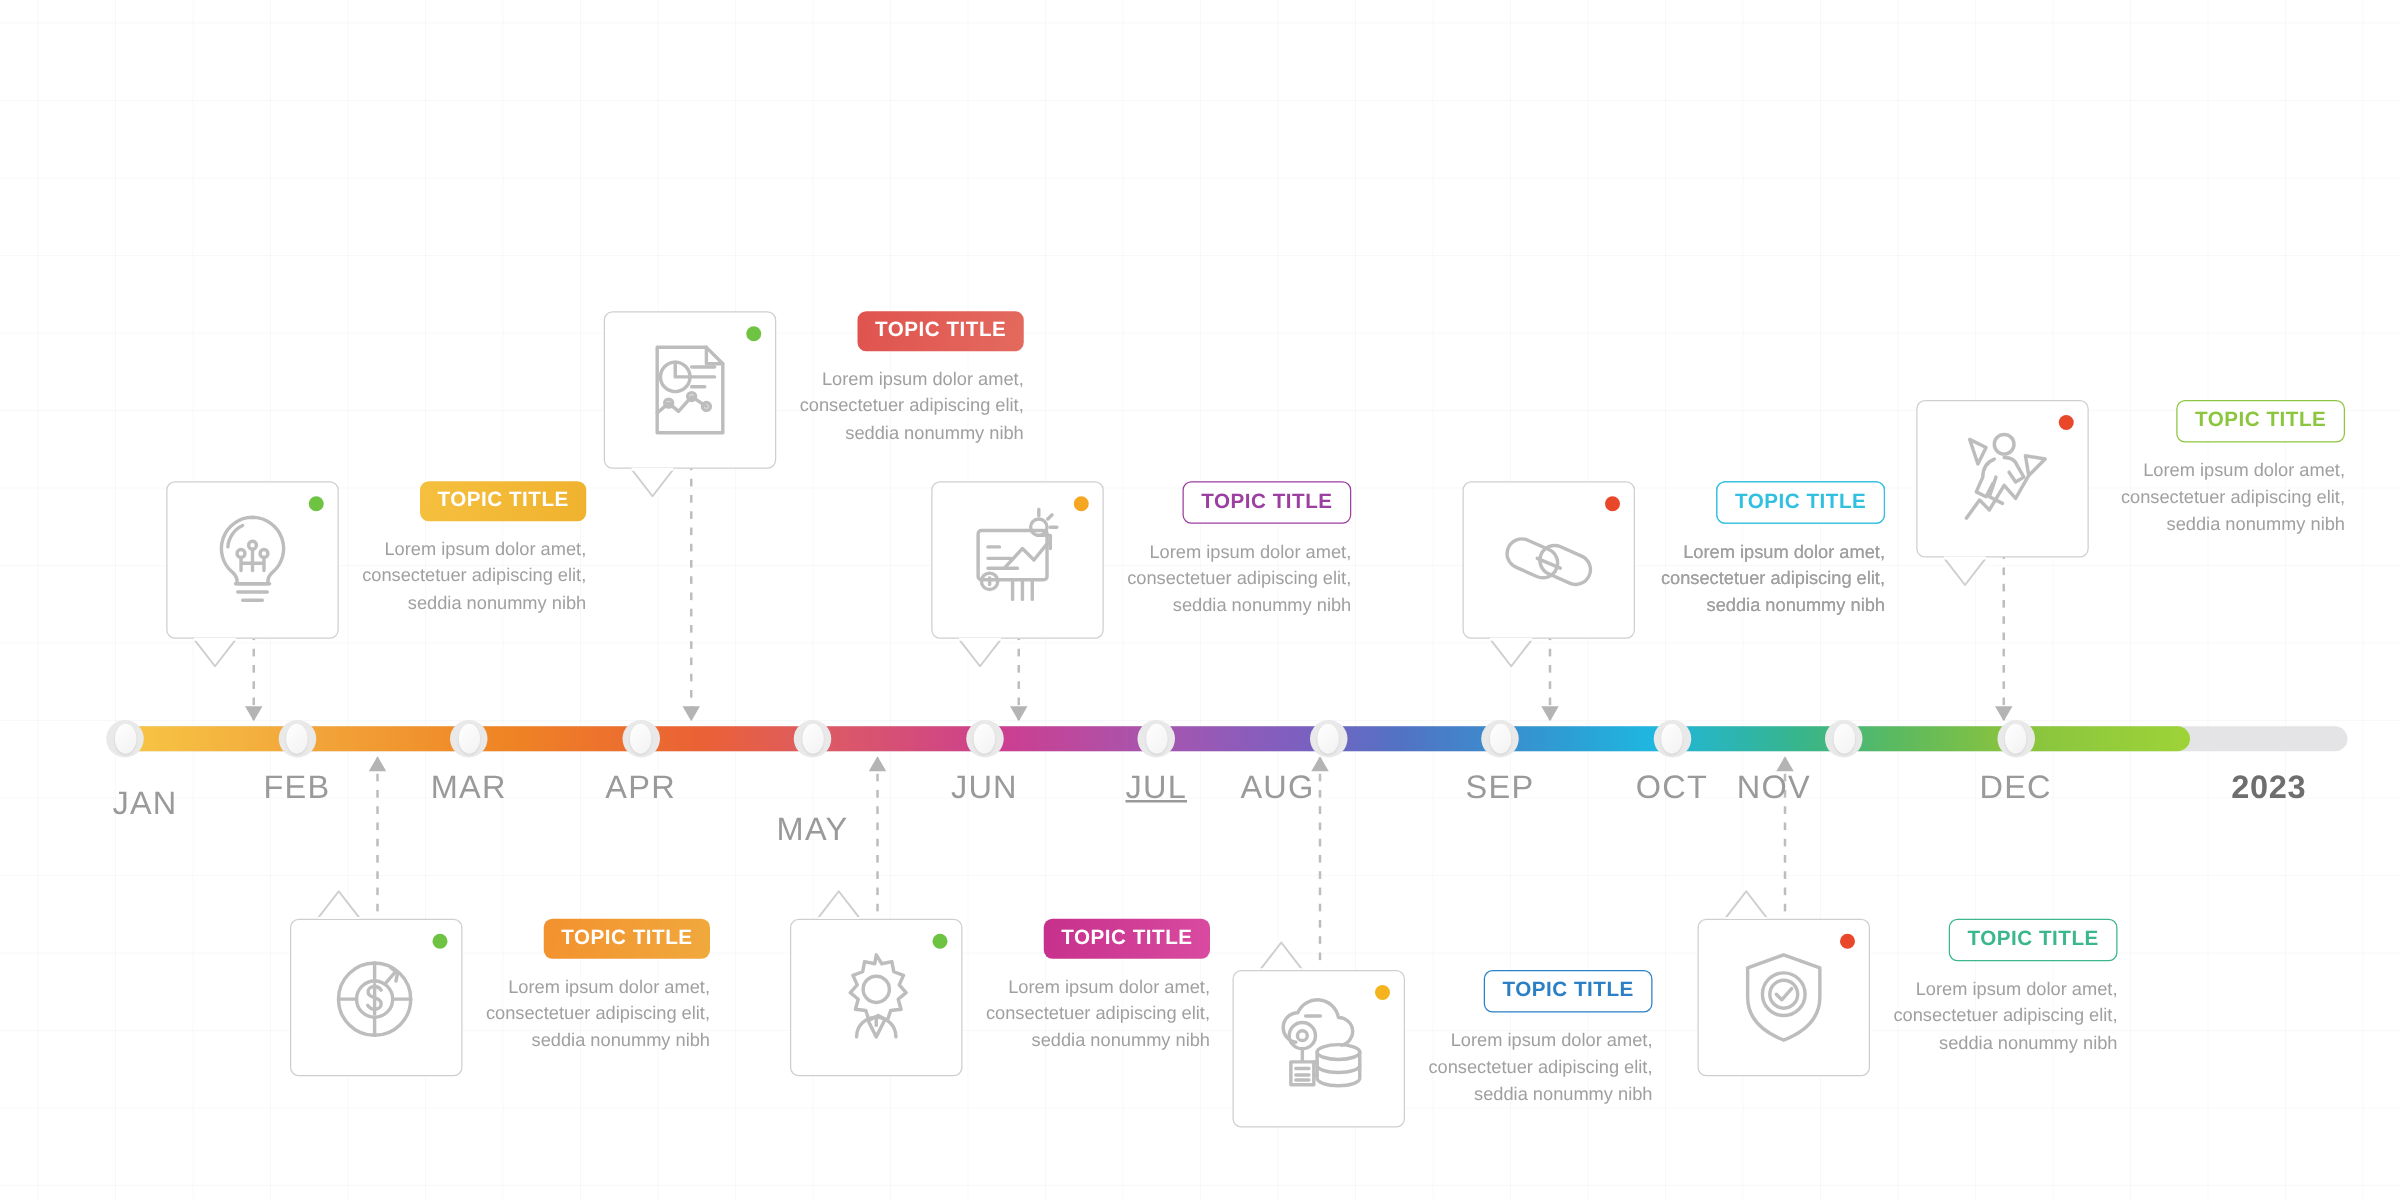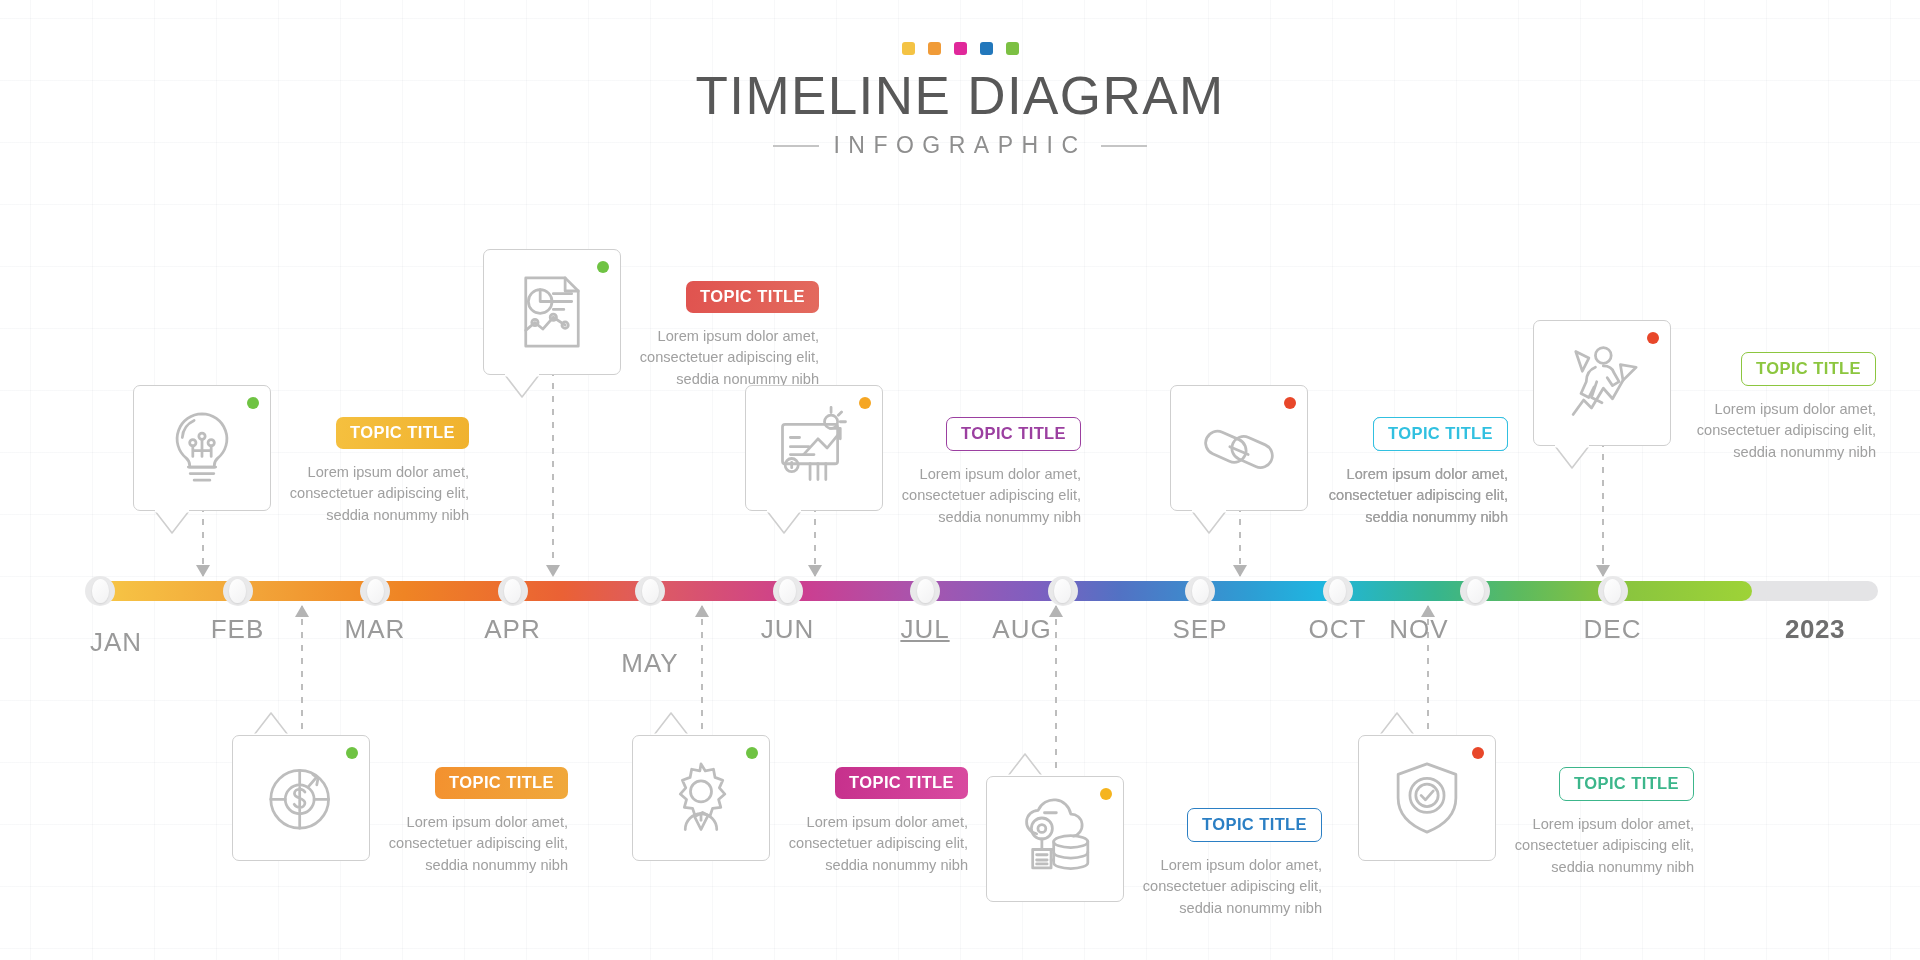--- a/index.html
+++ b/index.html
@@ -116,52 +116,37 @@
   .bubble .glyph{
     position:absolute; inset:0; display:flex; align-items:center; justify-content:center;
   }
   .bubble .glyph svg{ width:84px; height:84px; }
   .tail{ position:absolute; width:34px; height:24px; overflow:hidden; }
   .tail svg{ display:block; }
 
   .textcol{ position:absolute; width:186px; }
   .pill{
     display:inline-block; padding:6px 14px 7px; border-radius:7px;
-    font-size:16.5px; font-weight:bold; letter-spacing:.4px; white-space:nowrap;margin-top:32px;
+    font-size:16.5px; font-weight:bold; letter-spacing:.4px; white-space:nowrap;
   }
   .pill.solid{ color:#ffffff; }
   .pill.outline{ background:#fff; border:1.7px solid currentColor; }
   .body-text{
     margin-top:13px; font-size:14.6px; line-height:1.46; color:#a0a0a0;
     text-align:right; width:186px;
   }
   .textcol.align-right .pill-row{ text-align:right; }
 </style>
 </head>
 <body>
 
 <div id="grid-bg"></div>
 
 <div id="stage">
 
-  <div id="header">
-    <div id="dots">
-      <i style="background: rgb(244, 195, 68);"></i>
-      <i style="background: rgb(240, 155, 56);"></i>
-      <i style="background: rgb(224, 40, 154);"></i>
-      <i style="background: rgb(34, 119, 187);"></i>
-      <i style="background: rgb(124, 192, 67);"></i>
-    </div>
-    <div id="title">TIMELINE DIAGRAM</div>
-    <div id="subtitle-row">
-      <span class="rule"></span>
-      <span id="subtitle">INFOGRAPHIC</span>
-      <span class="rule"></span>
-    </div>
-  </div>
 
   <div id="connectors">
       <div class="conn down" style="left: 202px; top: 506px; height: 70px;">
         <span class="dash"></span>
         <span class="arrow"></span>
       </div>
       <div class="conn up" style="left: 301px; top: 606px; height: 125px;">
         <span class="dash"></span>
         <span class="arrow"></span>
       </div>

